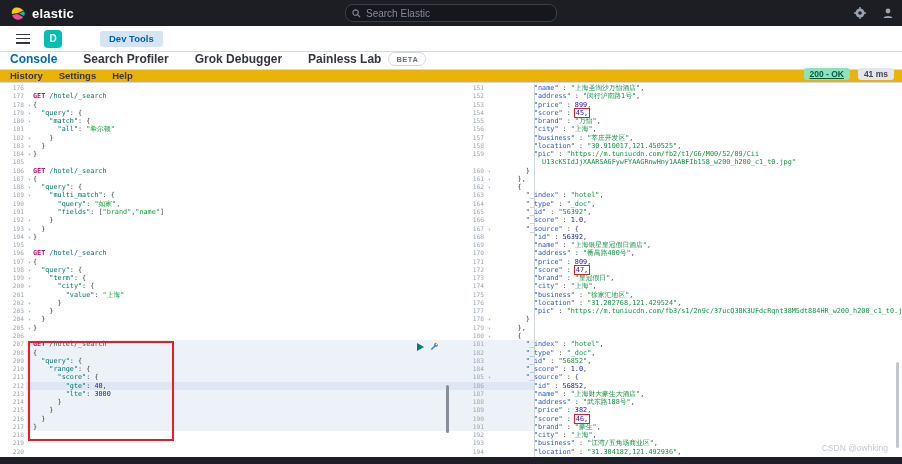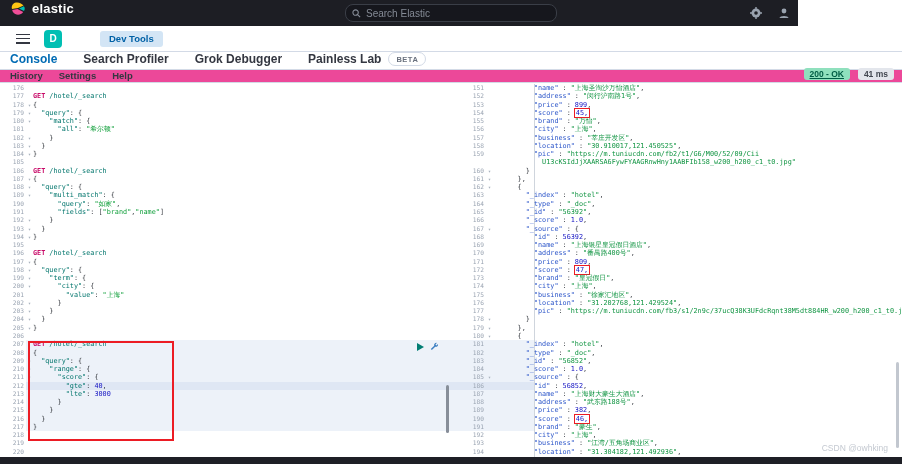--- a/index.html
+++ b/index.html
@@ -1,41 +1,41 @@
 <!DOCTYPE html>
 <html><head>
 <meta charset="utf-8">
 <style>
   * { margin:0; padding:0; box-sizing:border-box; }
   html,body { width:902px; height:464px; }
   body { font-family:"Liberation Sans", sans-serif; position:relative; background:#fff; overflow:hidden; }
 
   
-  .topbar { position:absolute; left:0; top:0; width:798px; height:26px; background:#1d1e24; display:flex; align-items:flex-start; }
+  .topbar { position:absolute; left:0; top:0; width:902px; height:26px; background:#1d1e24; display:flex; align-items:center; }
   .brand { display:flex; align-items:center; gap:6px; padding-left:10px; }
   .brand-name { color:#fff; font-size:13px; font-weight:bold; letter-spacing:.2px; }
   .searchbox { position:absolute; left:345px; top:4px; width:212px; height:18px; background:#16171d; border:1px solid #3a3e47; border-radius:8px; display:flex; align-items:center; gap:5px; padding:0 6px; }
   .searchbox .ph { color:#858b96; font-size:10px; }
   .top-icons { position:absolute; right:8px; top:0; height:26px; display:flex; align-items:center; gap:16px; }
 
   
   .bcbar { position:absolute; left:0; top:26px; width:902px; height:26px; background:#fff; border-bottom:1px solid #d3dae6; display:flex; align-items:center; }
   .hamburger { width:14px; height:10px; margin-left:16px; display:flex; flex-direction:column; justify-content:space-between; }
   .hamburger i { display:block; height:1.6px; background:#343741; }
   .dep-badge { width:18px; height:18px; margin-left:14px; border-radius:4px; background:#00bfb3; color:#fff; font-size:10px; font-weight:bold; display:flex; align-items:center; justify-content:center; }
   .bc-chip { margin-left:38px; height:16px; padding:0 9px; border-radius:3px; background:#d3e5f5; color:#0061a6; font-size:9.5px; font-weight:bold; display:flex; align-items:center; }
 
   
   .tabsbar { position:absolute; left:0; top:52px; width:902px; height:18px; background:#fff; border-bottom:1px solid #d3dae6; display:flex; align-items:flex-start; gap:26px; padding-left:10px; }
   .tab { font-size:12px; font-weight:bold; color:#343741; display:flex; align-items:flex-start; gap:7px; padding-bottom:4px; cursor:pointer; }
   .tab.active { color:#006bb4; border-bottom:2px solid #006bb4; }
   .beta-pill { border:1px solid #d3dae6; border-radius:9px; font-size:7.5px; font-weight:bold; color:#69707d; letter-spacing:.5px; padding:1.5px 7px; background:#fff; }
 
   
-  .ctoolbar { position:absolute; left:0; top:70px; width:902px; height:13px; border-bottom:1px solid #d3dae6; background:#ec4899; }
+  .ctoolbar { position:absolute; left:0; top:70px; width:902px; height:13px; border-bottom:1px solid #d3dae6; background:#eab308; }
   .ctool-items { position:absolute; left:10px; top:0; display:flex; gap:16px; }
   .ctool-items span { font-size:9.5px; font-weight:bold; color:#343741; cursor:pointer; }
   .badge { position:absolute; top:-2px; height:12px; border-radius:3px; font-size:8.5px; font-weight:bold; display:flex; align-items:center; padding:0 6px; }
   .badge.ok { right:52px; background:#8fe0bd; color:#015c44;text-decoration:underline; }
   .badge.ms { right:8px; background:#e3e6ec; color:#41464f; }
 
   
   .editor { position:absolute; left:0; top:84px; width:902px; height:373px; background:#fff; font-family:"DejaVu Sans Mono", monospace; }
   .pane { position:absolute; top:0; height:373px; overflow:hidden; }
   .pane.left { left:0; width:535px; border-right:1px solid #cfd5dd; }

